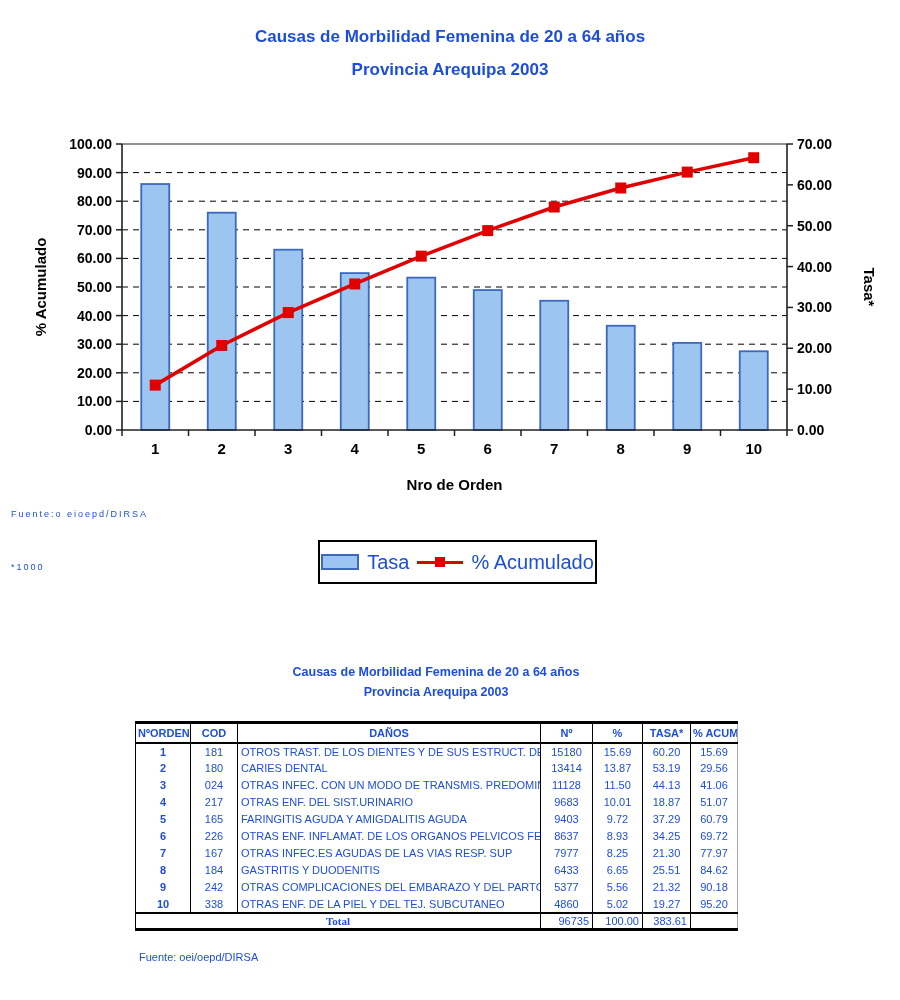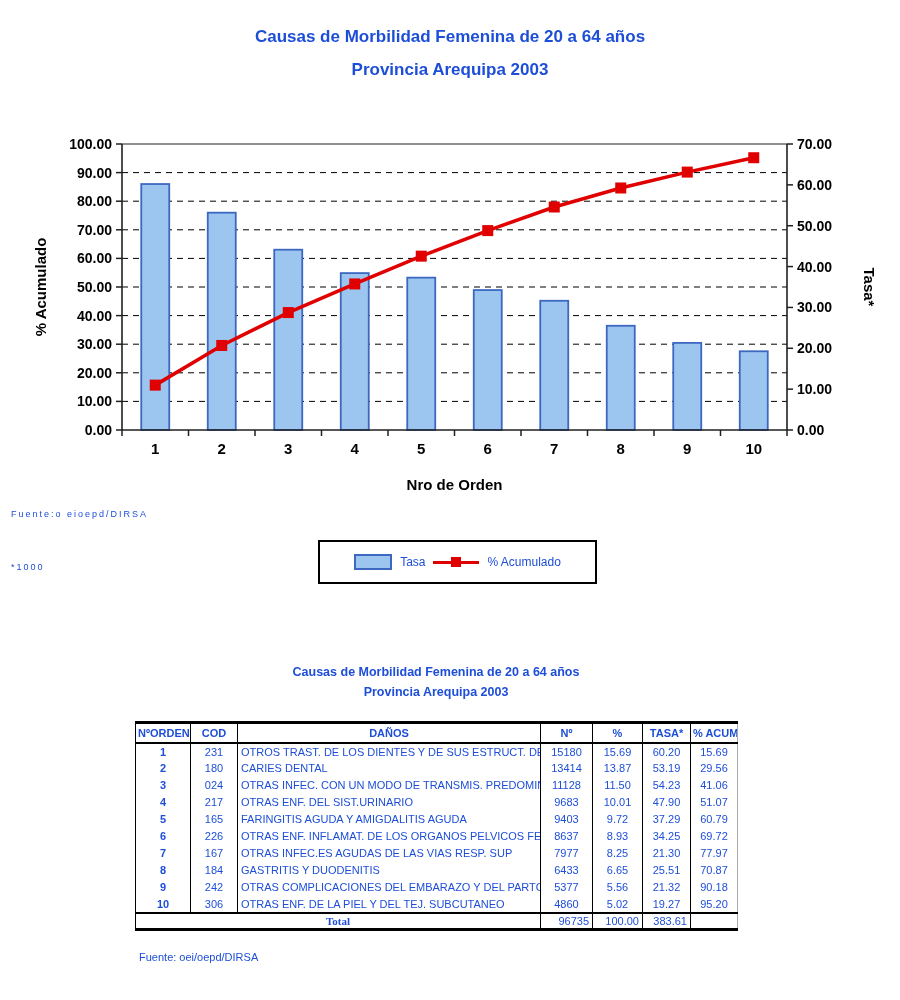--- a/index.html
+++ b/index.html
@@ -9,21 +9,21 @@
   .chart-title { position:absolute; top:20px; left:0; width:900px; text-align:center;
                  font-size:17px; font-weight:bold; line-height:33px; }
 
   .chart-svg { position:absolute; left:0; top:115px; }
 
   .chart-foot-src { position:absolute; left:11px; top:509px; font-size:9px; letter-spacing:2px; }
   .chart-foot-scale { position:absolute; left:11px; top:562px; font-size:9px; letter-spacing:2px; }
 
   .legend-box { position:absolute; left:318px; top:540px; width:279px; height:44px;
                 border:2px solid #000; background:#fff; display:flex; align-items:center;
-                justify-content:center; gap:8px; font-size:12px; }
+                justify-content:center; gap:8px; font-size:20px; }
   .legend-swatch-bar { width:38px; height:16px; background:#9CC6F0; border:2px solid #3C68C0; }
   .legend-swatch-line { position:relative; width:46px; height:12px; }
   .legend-swatch-line .ln { position:absolute; left:0; top:5px; width:46px; height:3px; background:#E00000; }
   .legend-swatch-line .mk { position:absolute; left:18px; top:1px; width:10px; height:10px; background:#E00000; }
 
   .table-title { position:absolute; top:662px; left:135px; width:602px; text-align:center;
                  font-size:12.5px; font-weight:bold; line-height:20px; }
 
   table.data-table { position:absolute; left:135px; top:721px; width:602px;
                      border-collapse:collapse; table-layout:fixed; font-size:11px;
@@ -189,21 +189,21 @@
           <th>DAÑOS</th>
           <th>Nº</th>
           <th>%</th>
           <th>TASA*</th>
           <th>% ACUM.</th>
         </tr>
       </thead>
     <tbody id="tbody">
         <tr>
           <td class="c-orden">1</td>
-          <td class="c-cod">231</td>
+          <td class="c-cod">181</td>
           <td class="c-danos">OTROS TRAST. DE LOS DIENTES Y DE SUS ESTRUCT. DE SOST</td>
           <td class="c-num">15180</td>
           <td class="c-num">15.69</td>
           <td class="c-num">60.20</td>
           <td class="c-num">15.69</td>
         </tr>
         <tr>
           <td class="c-orden">2</td>
           <td class="c-cod">180</td>
           <td class="c-danos">CARIES DENTAL</td>
@@ -211,30 +211,30 @@
           <td class="c-num">13.87</td>
           <td class="c-num">53.19</td>
           <td class="c-num">29.56</td>
         </tr>
         <tr>
           <td class="c-orden">3</td>
           <td class="c-cod">024</td>
           <td class="c-danos">OTRAS INFEC. CON UN MODO DE TRANSMIS. PREDOMINANTEM</td>
           <td class="c-num">11128</td>
           <td class="c-num">11.50</td>
-          <td class="c-num">54.23</td>
+          <td class="c-num">44.13</td>
           <td class="c-num">41.06</td>
         </tr>
         <tr>
           <td class="c-orden">4</td>
           <td class="c-cod">217</td>
           <td class="c-danos">OTRAS ENF. DEL SIST.URINARIO</td>
           <td class="c-num">9683</td>
           <td class="c-num">10.01</td>
-          <td class="c-num">47.90</td>
+          <td class="c-num">18.87</td>
           <td class="c-num">51.07</td>
         </tr>
         <tr>
           <td class="c-orden">5</td>
           <td class="c-cod">165</td>
           <td class="c-danos">FARINGITIS AGUDA Y AMIGDALITIS AGUDA</td>
           <td class="c-num">9403</td>
           <td class="c-num">9.72</td>
           <td class="c-num">37.29</td>
           <td class="c-num">60.79</td>
@@ -257,34 +257,34 @@
           <td class="c-num">21.30</td>
           <td class="c-num">77.97</td>
         </tr>
         <tr>
           <td class="c-orden">8</td>
           <td class="c-cod">184</td>
           <td class="c-danos">GASTRITIS Y DUODENITIS</td>
           <td class="c-num">6433</td>
           <td class="c-num">6.65</td>
           <td class="c-num">25.51</td>
-          <td class="c-num">70.87</td>
+          <td class="c-num">84.62</td>
         </tr>
         <tr>
           <td class="c-orden">9</td>
           <td class="c-cod">242</td>
           <td class="c-danos">OTRAS COMPLICACIONES DEL EMBARAZO Y DEL PARTO</td>
           <td class="c-num">5377</td>
           <td class="c-num">5.56</td>
           <td class="c-num">21.32</td>
           <td class="c-num">90.18</td>
         </tr>
         <tr>
           <td class="c-orden">10</td>
-          <td class="c-cod">306</td>
+          <td class="c-cod">338</td>
           <td class="c-danos">OTRAS ENF. DE LA PIEL Y  DEL TEJ. SUBCUTANEO</td>
           <td class="c-num">4860</td>
           <td class="c-num">5.02</td>
           <td class="c-num">19.27</td>
           <td class="c-num">95.20</td>
         </tr>
         <tr class="total-row">
           <td colspan="3" class="t-label">Total</td>
           <td class="c-num">96735</td>
           <td class="c-num">100.00</td>

